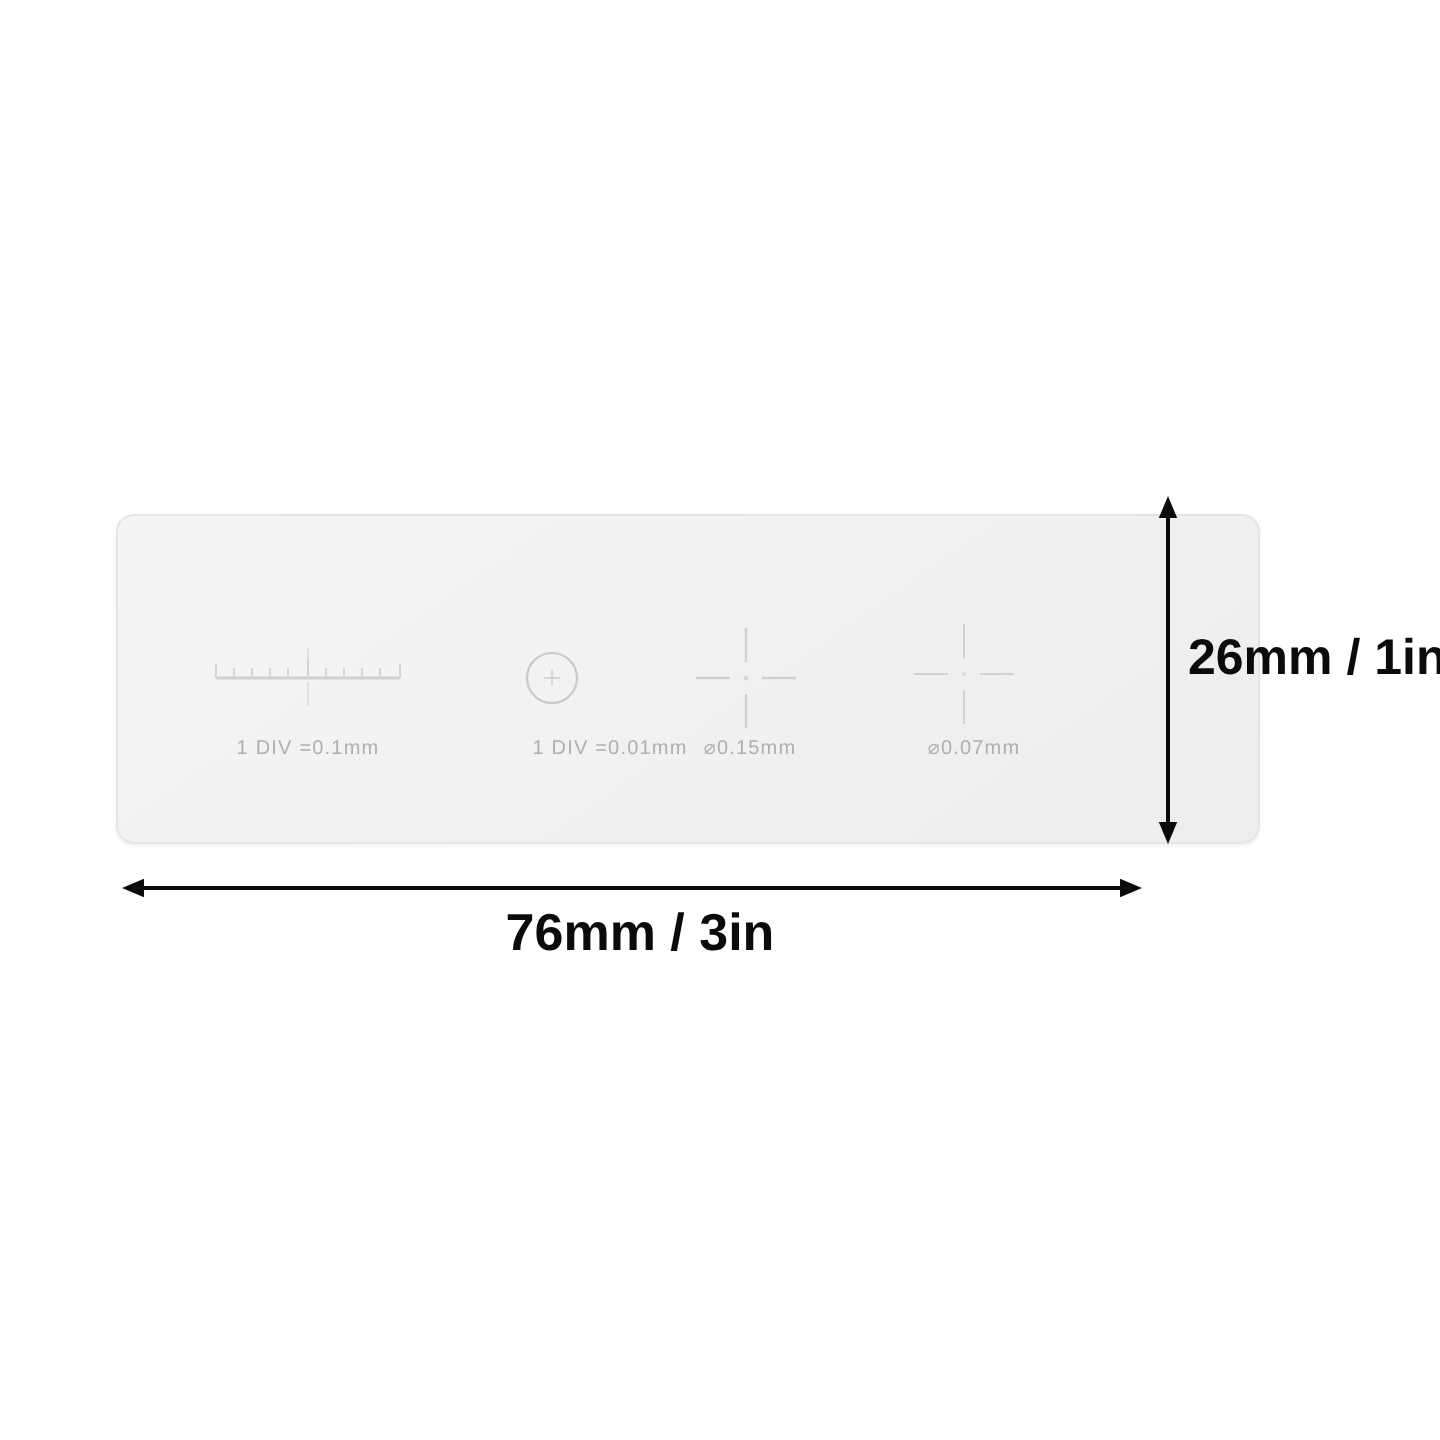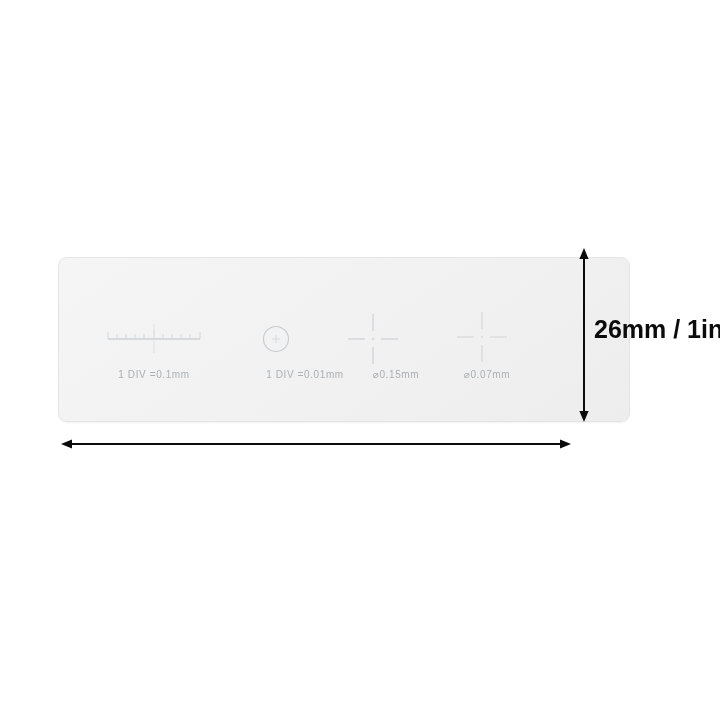--- a/index.html
+++ b/index.html
@@ -114,30 +114,31 @@
         <line x1="26" y1="1" x2="26" y2="18"></line>
         <line x1="26" y1="34" x2="26" y2="51"></line>
         <line x1="1" y1="26" x2="18" y2="26"></line>
         <line x1="34" y1="26" x2="51" y2="26"></line>
       </g>
       <circle cx="26" cy="26" r="1" fill="#d8dbdc"></circle>
     </svg>
 
     <div class="marking-label" style="left:95px;">1 DIV =0.1mm</div>
     <div class="marking-label" style="left:218px;margin-left:28px;">1 DIV =0.01mm</div>
-    <div class="marking-label" style="left:316px;margin-left:21px;">⌀0.15mm</div>
+    <div class="marking-label" style="left:316px;">⌀0.15mm</div>
     <div class="marking-label" style="left:428px;">⌀0.07mm</div>
   </div>
 
   <svg class="dim-arrow" style="left:573px; top:247px;" width="22" height="176" viewBox="0 0 22 176">
     <line x1="11" y1="9" x2="11" y2="167" stroke="#0b0b0b" stroke-width="2"></line>
     <polygon points="11,1 6.4,12 15.6,12" fill="#0b0b0b"></polygon>
     <polygon points="11,175 6.4,164 15.6,164" fill="#0b0b0b"></polygon>
   </svg>
   <div class="dim-text height">26mm  /  1in</div>
 
   <svg class="dim-arrow" style="left:60px; top:433px;" width="512" height="22" viewBox="0 0 512 22">
     <line x1="9" y1="11" x2="503" y2="11" stroke="#0b0b0b" stroke-width="2"></line>
     <polygon points="1,11 12,6.4 12,15.6" fill="#0b0b0b"></polygon>
     <polygon points="511,11 500,6.4 500,15.6" fill="#0b0b0b"></polygon>
   </svg>
+  <div class="dim-text width">76mm  /  3in</div>
 
 </div>
 
 </body></html>

